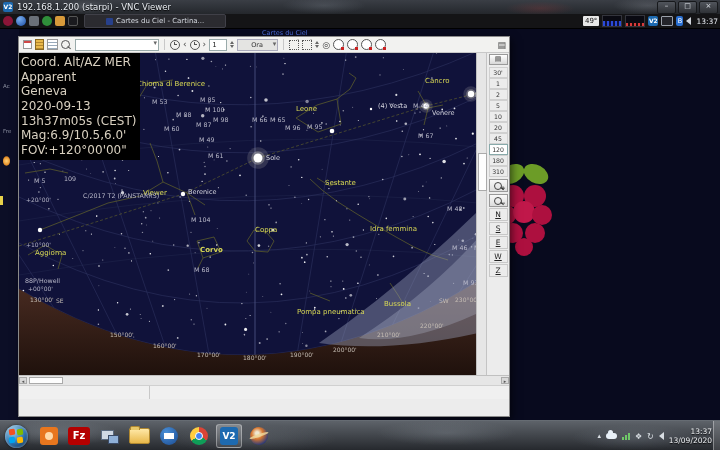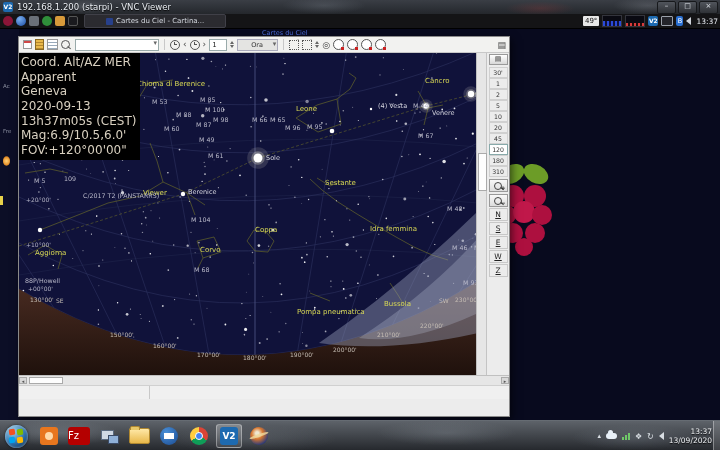--- a/index.html
+++ b/index.html
@@ -137,22 +137,22 @@
     border-top:1px solid rgba(200,210,220,.4);display:flex;align-items:center;z-index:9;}
   .orb{position:relative;width:23px;height:23px;margin:0 6px 0 5px;border-radius:50%;
     background:radial-gradient(circle at 35% 28%,#9fd4ef,#2a6da8 55%,#0c2f52 85%);
     box-shadow:inset 0 0 3px rgba(255,255,255,.6),0 0 3px rgba(0,0,0,.6);}
   .orb .fl{position:absolute;width:6px;height:6px;border-radius:1.5px;}
   .tb-app{width:26px;height:24px;border-radius:3px;display:flex;align-items:center;justify-content:center;margin:0 2px;}
   .tb-app.active{background:linear-gradient(180deg,rgba(255,255,255,.28),rgba(255,255,255,.08));
     border:1px solid rgba(255,255,255,.35);box-sizing:border-box;}
   .ic-orange{width:18px;height:18px;border-radius:3px;background:#e8761e;position:relative;}
   .ic-orange:after{content:"";position:absolute;left:5px;top:5px;width:8px;height:8px;border-radius:50%;background:#ffd9a8;}
-  .ic-fz{width:22px;height:18px;border-radius:3px;background:#b40000;color:#fff;font-size:10px;font-weight:normal;
-    line-height:18px;}
+  .ic-fz{width:22px;height:18px;border-radius:3px;background:#b40000;color:#fff;font-size:10px;font-weight:bold;
+    text-align:center;line-height:18px;}
   .ic-rdp{position:relative;width:18px;height:18px;}
   .ic-rdp .m1{position:absolute;left:1px;top:3px;width:11px;height:8px;background:#cfd8e4;border:1px solid #5a6a80;}
   .ic-rdp .m2{position:absolute;left:8px;top:8px;width:9px;height:7px;background:#8fb0d8;border:1px solid #3a4a66;}
   .ic-folder{position:relative;width:19px;height:14px;background:linear-gradient(180deg,#ffe9a8,#e8b84a);
     border:1px solid #b08830;border-radius:1px 2px 2px 2px;}
   .ic-folder:before{content:"";position:absolute;left:0;top:-3px;width:8px;height:3px;background:#e8c868;
     border:1px solid #b08830;border-bottom:none;border-radius:2px 2px 0 0;}
   .ic-mail{width:18px;height:18px;border-radius:50%;background:radial-gradient(circle at 35% 30%,#4a90d8,#1a4a90);
     position:relative;}
   .ic-mail:after{content:"";position:absolute;left:4px;top:6px;width:10px;height:6px;background:#fff;
@@ -690,21 +690,21 @@
               <path d="M340,285 Q410,240 459,185 L459,260 Q390,292 340,285 Z" fill="#b6bcd2" opacity="0.3"></path>
             </svg>
           <div class="chart-labels" id="chart-labels">
               <span class="lbl-c" style="left: 118px; top: 27px;">Chioma di Berenice</span>
               <span class="lbl-c" style="left: 277px; top: 52px;">Leone</span>
               <span class="lbl-c" style="left: 406px; top: 24px;">Cancro</span>
               <span class="lbl-c" style="left: 124px; top: 136px;">Viewer</span>
               <span class="lbl-c" style="left: 306px; top: 126px;">Sestante</span>
               <span class="lbl-c" style="left: 351px; top: 172px;">Idra femmina</span>
               <span class="lbl-c" style="left: 236px; top: 173px;">Coppa</span>
-              <span class="lbl-c" style="left: 181px; top: 193px;">Corvo</span>
+              <span class="lbl-c" style="left: 181px; top: 193px; font-weight: bold;">Corvo</span>
               <span class="lbl-c" style="left: 16px; top: 196px;">Aggiorna</span>
               <span class="lbl-c" style="left: 365px; top: 247px;">Bussola</span>
               <span class="lbl-c" style="left: 278px; top: 255px;">Pompa pneumatica</span>
               <span class="lbl-o" style="left: 133px; top: 45px;">M 53</span>
               <span class="lbl-o" style="left: 181px; top: 43px;">M 85</span>
               <span class="lbl-o" style="left: 186px; top: 53px;">M 100</span>
               <span class="lbl-o" style="left: 157px; top: 58px;">M 88</span>
               <span class="lbl-o" style="left: 194px; top: 63px;">M 98</span>
               <span class="lbl-o" style="left: 177px; top: 68px;">M 87</span>
               <span class="lbl-o" style="left: 145px; top: 72px;">M 60</span>

